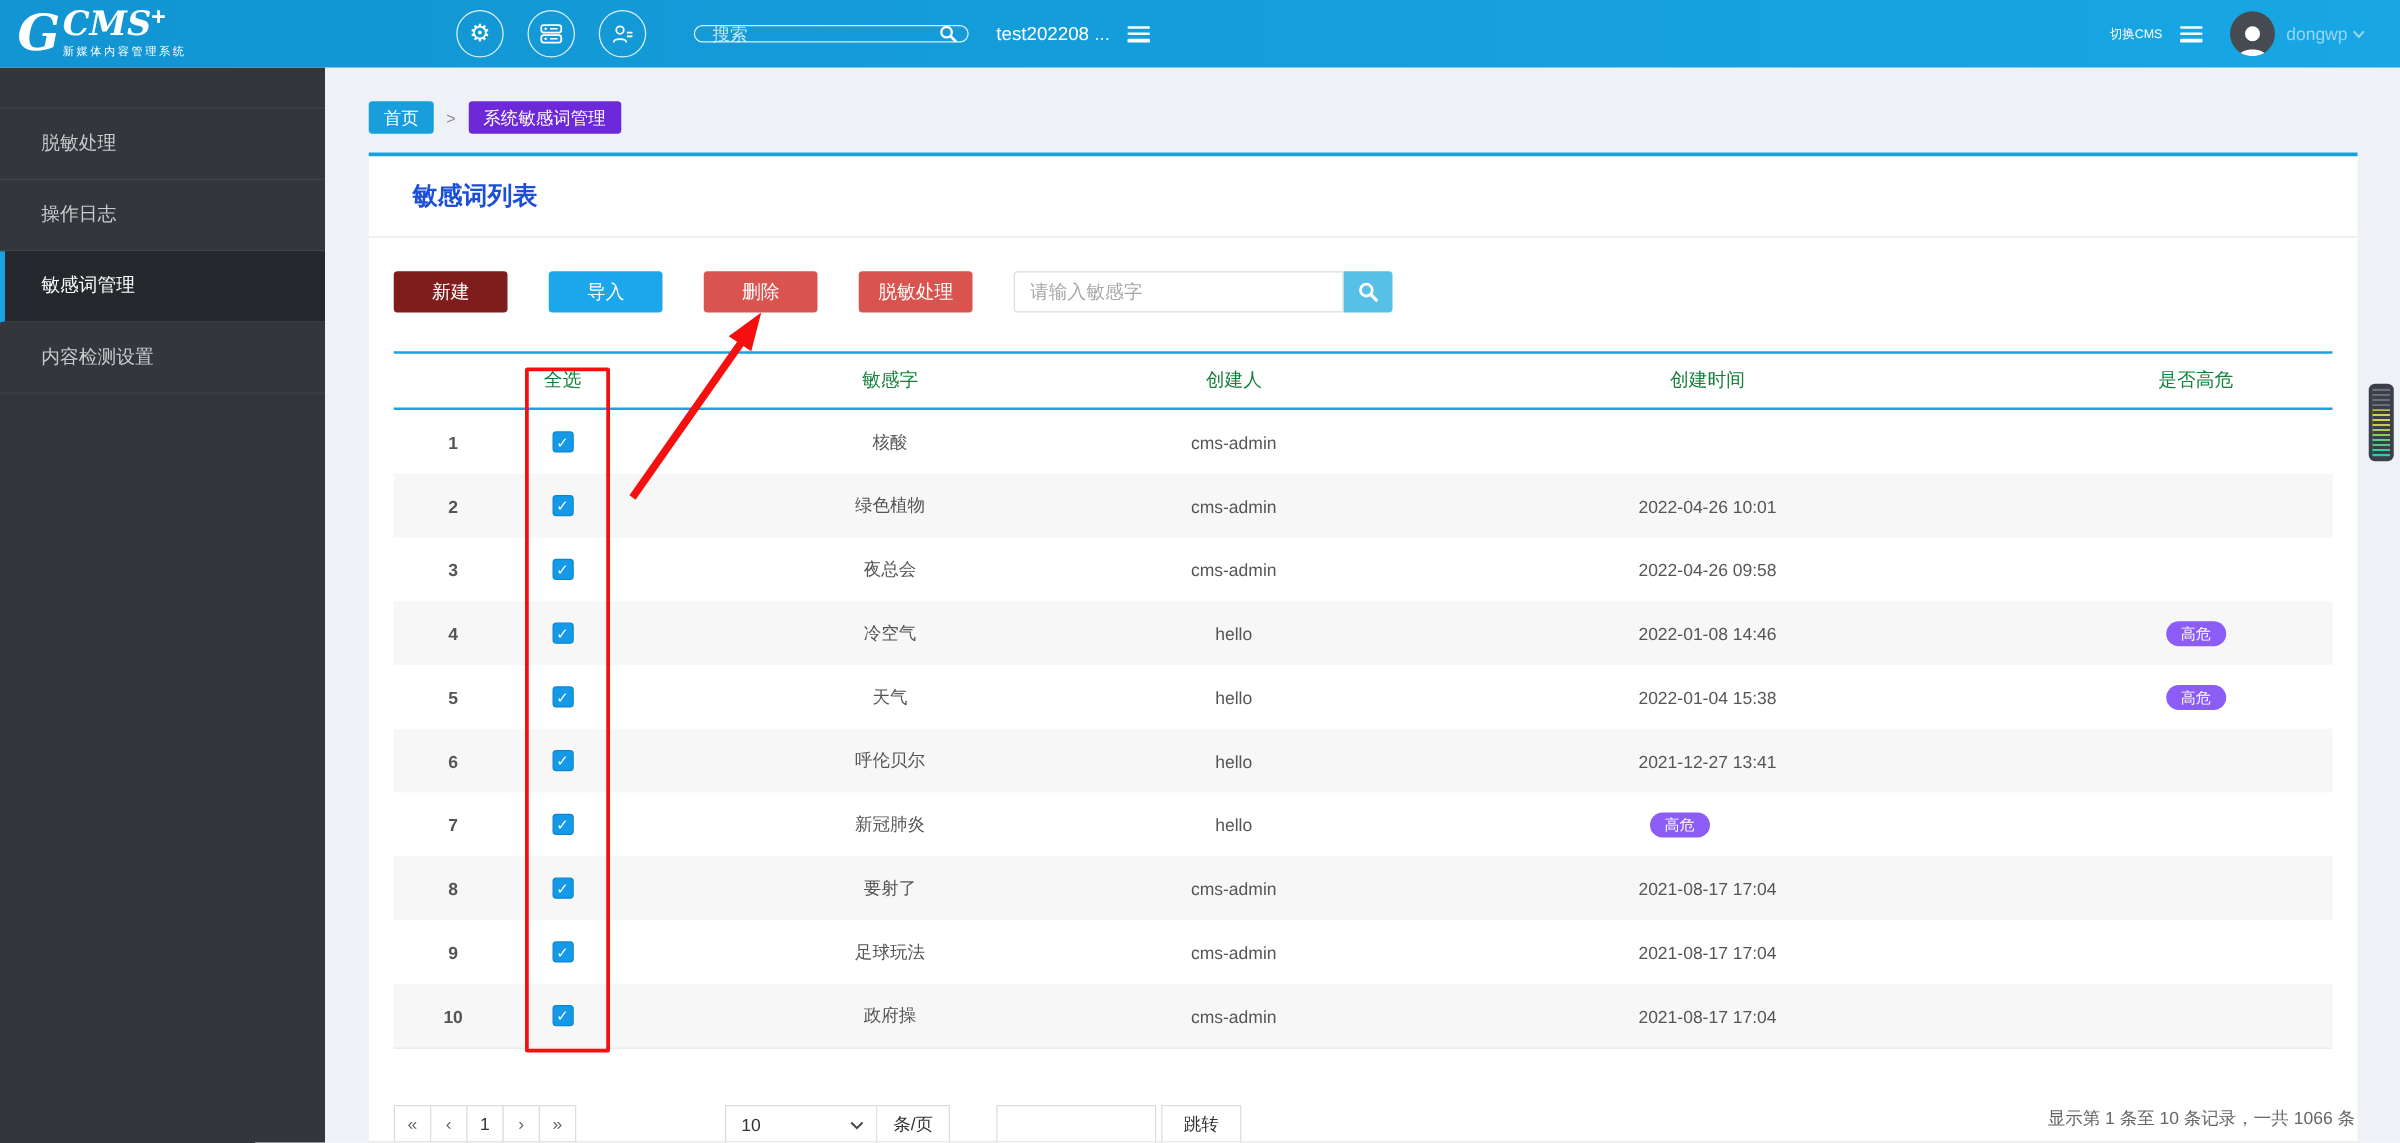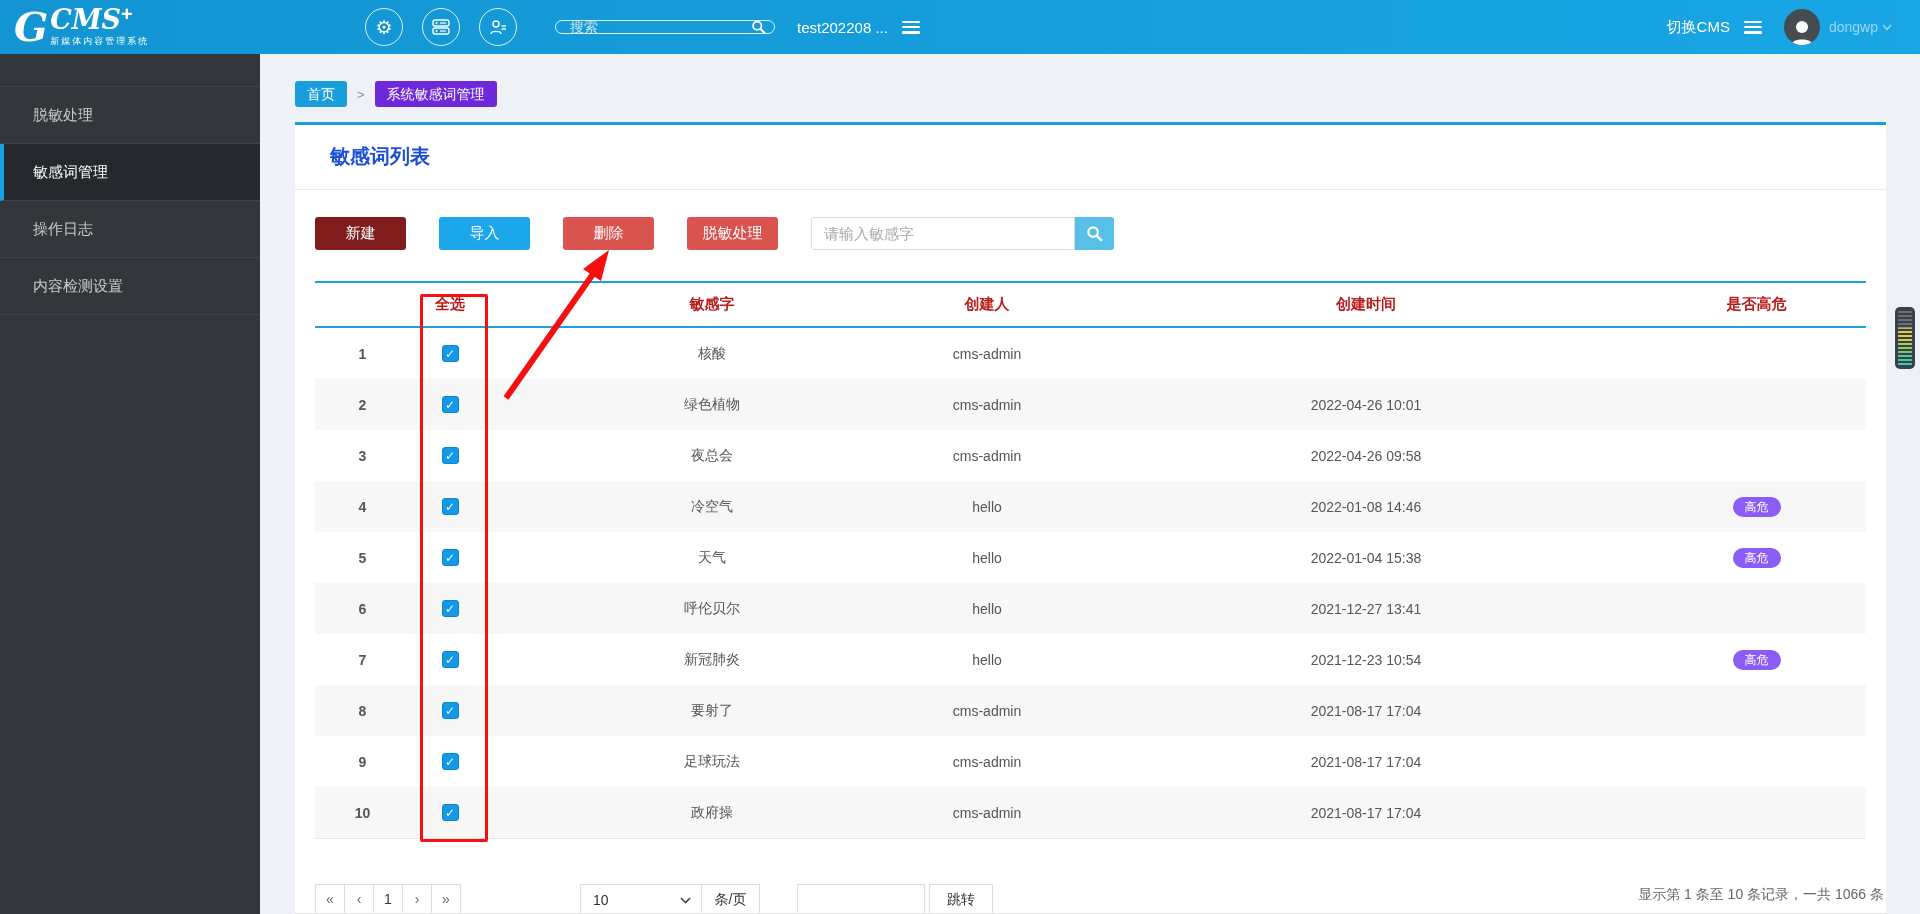--- a/index.html
+++ b/index.html
@@ -20,21 +20,21 @@
   .circle-ic { width:38px; height:38px; border:1px solid rgba(255,255,255,.85); border-radius:50%;
     display:flex; align-items:center; justify-content:center; color:#fff; font-size:19px; cursor:pointer; }
   .hdr-search { margin-left:38px; width:220px; height:14px; border:1px solid rgba(255,255,255,.85);
     border-radius:15px; display:flex; align-items:center; padding:0 8px 0 14px; }
   .hdr-search input { flex:1; background:transparent; border:none; outline:none; color:#fff; font-size:14px; }
   .hdr-search input::placeholder { color:rgba(255,255,255,.75); }
   .sitename { color:#fff; font-size:15px; margin-left:22px; }
   .hamburger { width:18px; height:13px; margin-left:14px; display:flex; flex-direction:column; justify-content:space-between; cursor:pointer; }
   .hamburger i { display:block; height:2.5px; background:#fff; border-radius:1px; }
   .topbar-right { margin-left:auto; display:flex; align-items:center; padding-right:28px; }
-  .switch-cms { color:#fff; font-size:15px; cursor:pointer; }
+  .switch-cms { color:#fff; font-size:10px; cursor:pointer; }
   .avatar { width:36px; height:36px; border-radius:50%; background:#464b52; margin-left:22px;
     display:flex; align-items:flex-end; justify-content:center; overflow:hidden; }
   .uname { color:rgba(255,255,255,.55); font-size:14px; margin-left:9px; display:flex; align-items:center; gap:4px; }
 
   
   .sidebar { position:absolute; left:0; top:54px; width:260px; bottom:0; background:#33363b; z-index:5; }
   .side-top { height:33px; border-bottom:1px solid #3f434a; }
   .side-item { height:57px; line-height:56px; padding-left:33px; font-size:15px; color:#c9cbce;
     border-bottom:1px solid #3f434a; cursor:pointer; }
   .side-item.active { background:#25282c; color:#fff; border-left:4px solid #17a2e4; padding-left:29px; }
@@ -61,21 +61,21 @@
   .tb-search input { width:264px; height:33px; border:1px solid #ddd; border-radius:3px 0 0 3px;
     padding:0 12px; font-size:15px; color:#555; outline:none; font-family:inherit; }
   .tb-search input::placeholder { color:#a9a9a9; }
   .tb-search-btn { width:39px; height:33px; background:#56c0e6; border:none; border-radius:0 3px 3px 0;
     display:flex; align-items:center; justify-content:center; cursor:pointer; }
 
   
   .table { margin:31px 20px 0; }
   .thead { display:grid; grid-template-columns:95px 80px 444px 106px 652px 174px;
     height:47px; align-items:center; border-top:2px solid #1ea1e0; border-bottom:2px solid #1ea1e0; }
-  .thead > div { text-align:center; font-size:15px; color:#b91c1c;font-weight:bold; }
+  .thead > div { text-align:center; font-size:15px; color:#15803d; }
   .th-select { color:#1b9dd9; cursor:pointer; }
   .trow { display:grid; grid-template-columns:95px 80px 444px 106px 652px 174px; height:51px; align-items:center; }
   .trow:nth-child(even) { background:#f7f7f7; }
   .trow > div { text-align:center; font-size:14px; color:#555; }
   .cell-idx { font-weight:bold; color:#333; }
   .cb { width:17px; height:17px; background:#1499e8; border:1px solid #0d86d0; border-radius:3px;
     color:#fff; font-size:12px; font-weight:bold; display:flex; align-items:center; justify-content:center;
     margin:0 auto; cursor:pointer; }
   .cell-risk { padding-right:45px; }
   .badge-risk { display:none; background:#8b5cf6; color:#fff; font-size:12px; padding:4px 12px;
@@ -185,22 +185,22 @@
       <svg width="10" height="7" viewBox="0 0 10 7">
         <polyline points="1,1 5,5.5 9,1" fill="none" stroke="rgba(255,255,255,.55)" stroke-width="1.6"></polyline>
       </svg>
     </span>
   </div>
 </header>
 
 <nav class="sidebar">
   <div class="side-top"></div>
   <div class="side-item">脱敏处理</div>
+  <div class="side-item">操作日志</div>
   <div class="side-item active">敏感词管理</div>
-  <div class="side-item">操作日志</div>
   <div class="side-item">内容检测设置</div>
 </nav>
 
 <main class="content">
 
   <div class="crumbs">
     <span class="crumb-chip crumb-home">首页</span>
     <span class="crumb-sep">&gt;</span>
     <span class="crumb-chip crumb-cur">系统敏感词管理</span>
   </div>
@@ -300,21 +300,20 @@
     <div class="cell-risk"></div>
   </div>
 
   <div class="trow">
     <div class="cell-idx">7</div>
     <div>
               <span class="cb">✓</span>
             </div>
     <div>新冠肺炎</div>
     <div>hello</div>
-    <div>2021-12-23 10:54</div>
     <div class="cell-risk"><span class="badge-risk show">高危</span></div>
   </div>
 
   <div class="trow">
     <div class="cell-idx">8</div>
     <div>
               <span class="cb">✓</span>
             </div>
     <div>要射了</div>
     <div>cms-admin</div>

